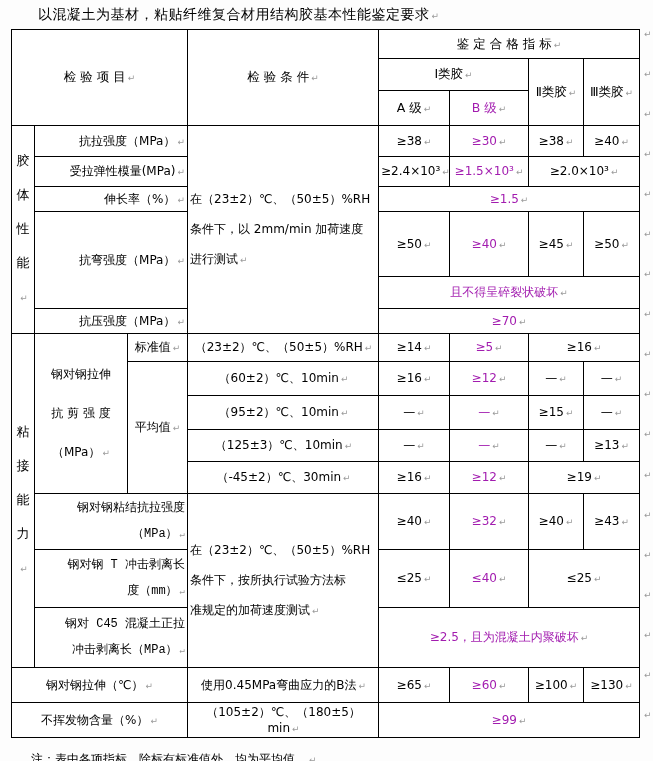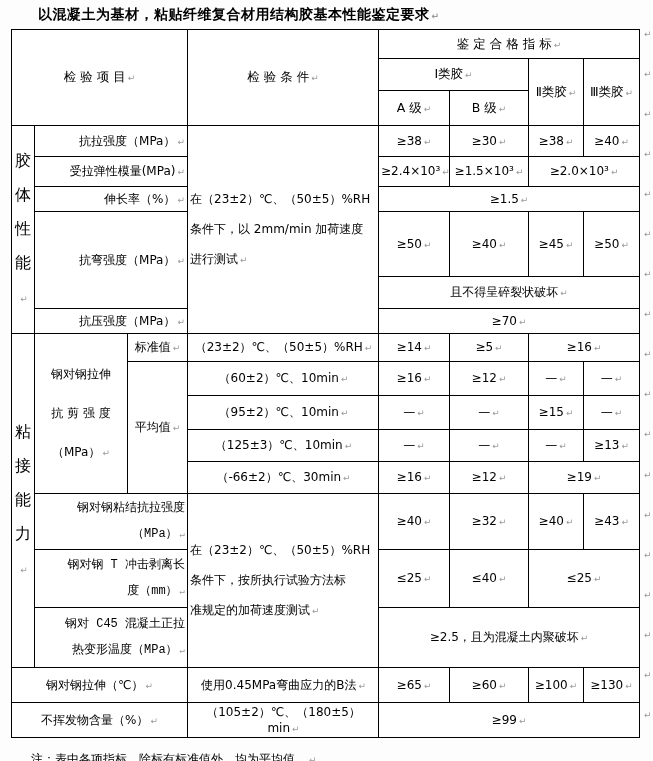--- a/index.html
+++ b/index.html
@@ -3,45 +3,45 @@
 <meta charset="utf-8">
 <style>
   html,body{margin:0;padding:0;}
   body{
     width:653px;height:761px;background:#fdfdfd;color:#000;
     font-family:"DejaVu Sans","Liberation Sans",sans-serif;
     position:relative;overflow:hidden;
   }
   .wrap{padding:5px 0 0 11px;}
   .doc-title{
-    font-size:14px;font-weight:bold;line-height:18px;
+    font-size:14px;font-weight:normal;line-height:18px;
     margin:0 0 4px 27px;letter-spacing:0.5px;
   }
   table.req{
     border-collapse:collapse;table-layout:fixed;width:628px;
     background:#fff;
   }
   td{
     border:1px solid #000;
     font-size:12px;line-height:1.35;
     text-align:center;vertical-align:middle;
     padding:1px 2px;overflow:hidden;
   }
   td.left{text-align:right;padding-left:4px;}
   td.cond-block{
     text-align:left;white-space:pre-line;line-height:30px;padding-left:2px;
   }
   td.cond-line{text-align:center;padding-left:3px;}
   td.item2{white-space:pre-line;line-height:26px;font-family:Liberation Mono, monospace;}
   td.shear-item{white-space:pre-line;line-height:39px;text-align:center;}
   td.hcell{font-size:12.5px;}
-  .red{color:#000000;}
+  .red{color:#a21caf;}
   .vwrap{
     width:1em;margin:0 auto;word-break:break-all;
-    line-height:34px;font-size:16px;text-align:center;
+    line-height:34px;font-size:13px;text-align:center;
   }
   
   .pm::after{content:"\21B5";color:#9a9a9a;font-size:9px;margin-left:2px;}
   .note-line{margin:13px 0 0 20px;font-size:12px;}
   #margin-marks{
     position:absolute;left:644px;top:30px;height:690px;
     display:flex;flex-direction:column;justify-content:space-between;
     font-size:9px;color:#9a9a9a;line-height:1;
   }
 </style>
@@ -147,21 +147,21 @@
       <td class="pm">—</td>
     </tr>
     <tr style="height:32px">
       <td class="cond-line pm">（125±3）℃、10min</td>
       <td class="pm">—</td>
       <td class="pm red">—</td>
       <td class="pm">—</td>
       <td class="pm">≥13</td>
     </tr>
     <tr style="height:32px">
-      <td class="cond-line pm">（-66±2）℃、30min</td>
+      <td class="cond-line pm">（-45±2）℃、30min</td>
       <td class="pm">≥16</td>
       <td class="pm red">≥12</td>
       <td class="pm" colspan="2">≥19</td>
     </tr>
     <tr style="height:52px">
       <td class="left item2 pm" colspan="2">钢对钢粘结抗拉强度
 （MPa）</td>
       <td class="cond-block pm" rowspan="3">在（23±2）℃、（50±5）%RH
 条件下，按所执行试验方法标
 准规定的加荷速度测试</td>
@@ -172,21 +172,21 @@
     </tr>
     <tr style="height:58px">
       <td class="left item2 pm" colspan="2">钢对钢 T 冲击剥离长
 度（mm）</td>
       <td class="pm">≤25</td>
       <td class="pm red">≤40</td>
       <td class="pm" colspan="2">≤25</td>
     </tr>
     <tr style="height:60px">
       <td class="left item2 pm" colspan="2">钢对 C45 混凝土正拉
-热变形温度（MPa）</td>
+冲击剥离长（MPa）</td>
       <td class="pm red" colspan="4">≥2.5，且为混凝土内聚破坏</td>
     </tr>
 
     <tr style="height:35px">
       <td class="pm" colspan="3">钢对钢拉伸（℃）</td>
       <td class="cond-line pm">使用0.45MPa弯曲应力的B法</td>
       <td class="pm">≥65</td>
       <td class="pm red">≥60</td>
       <td class="pm">≥100</td>
       <td class="pm">≥130</td>

